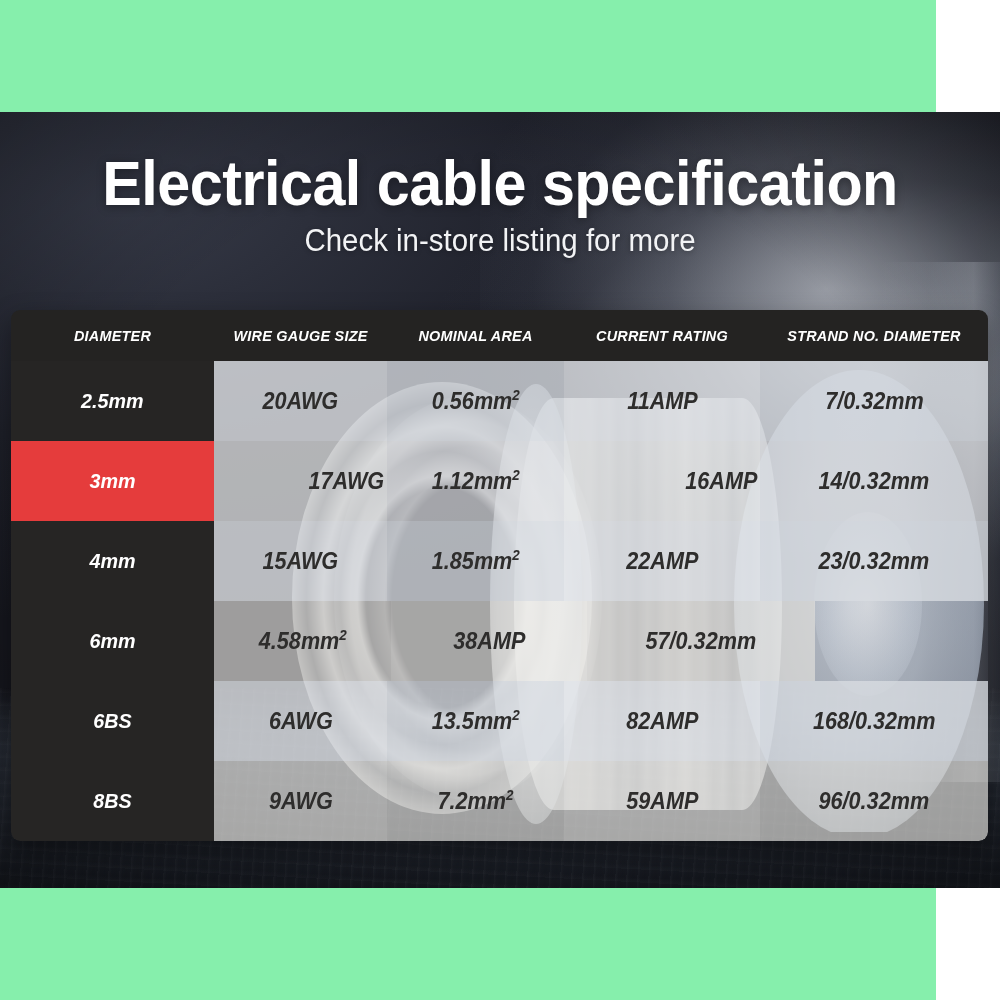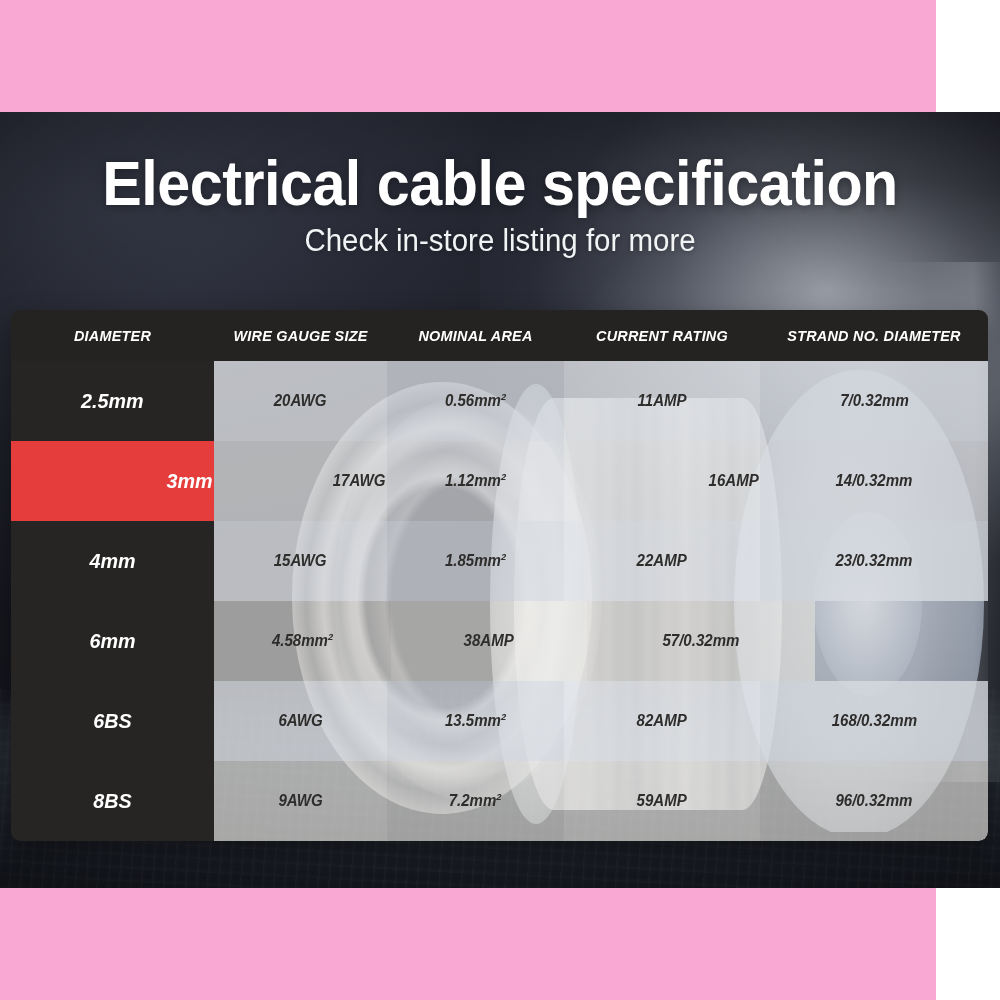--- a/index.html
+++ b/index.html
@@ -12,21 +12,21 @@
     height: 1000px;
     font-family: "Liberation Sans", sans-serif;
     overflow: hidden;
   }
 
   
   #canvas {
     position: relative;
     width: 936px;
     height: 1000px;
-    background: #f9a8d4;
+    background: #86efac;
   }
 
   
   #banner {
     position: absolute;
     left: 0;
     top: 112px;
     width: 1000px;
     height: 776px;
     overflow: hidden;
@@ -324,27 +324,26 @@
     color: #ffffff;
     font-weight: 700;
     font-size: 21px;
     transform-origin: center;
   }
   .tcell.dim .celltext { display: inline-block; transform: scaleX(0.94); }
 
   .trow.highlight .tcell.dim {
     background: #e53c3c;
     color: #ffffff;
-    justify-content: flex-end;
   }
 
   .tcell.val {
     color: #2e2d2c;
     font-weight: 700;
-    font-size: 16px;
+    font-size: 23px;
     position: relative;
   }
   .tcell.val .celltext { display: inline-block; transform: scaleX(0.94); }
   .tcell.val sup {
     font-size: 0.62em;
     vertical-align: super;
     line-height: 0;
   }
 
   

